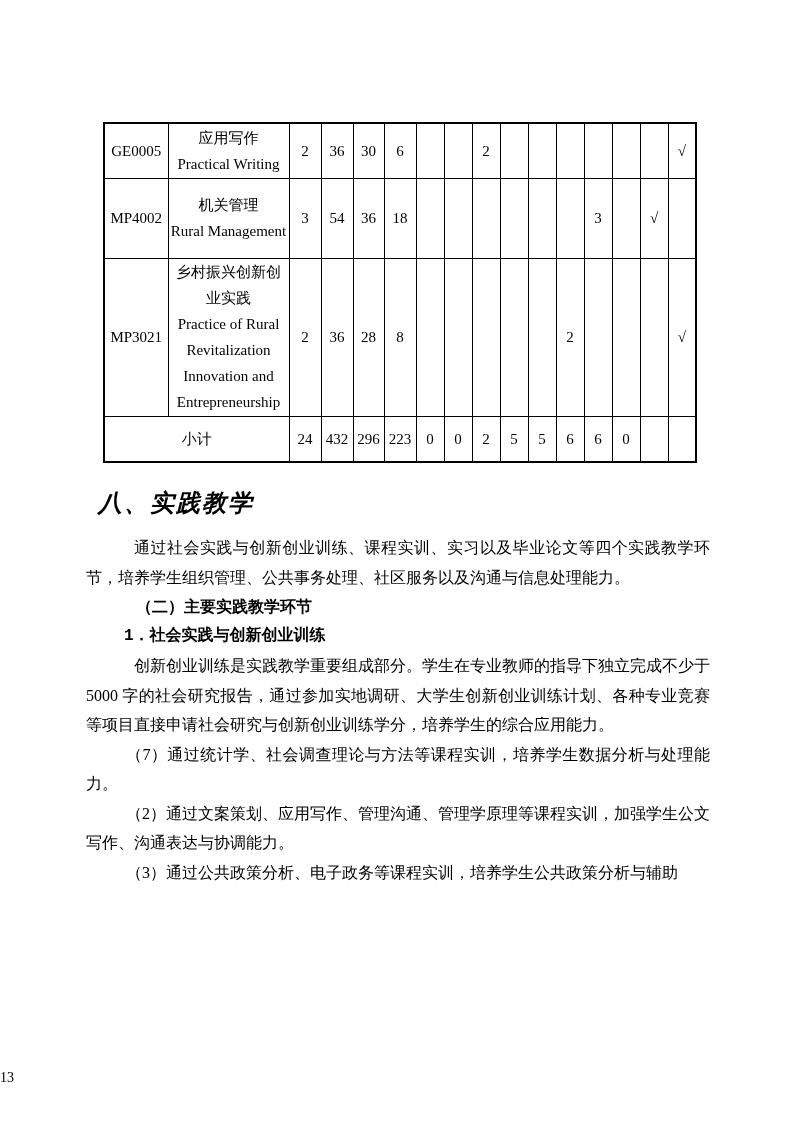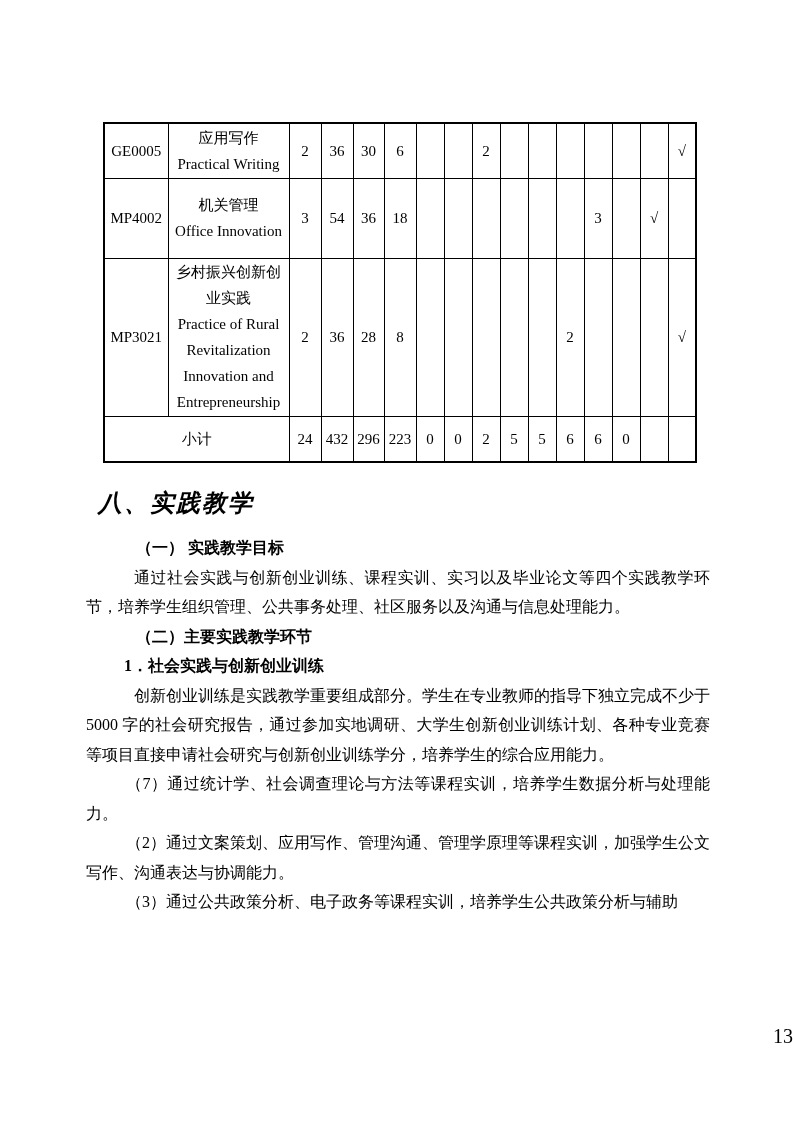--- a/index.html
+++ b/index.html
@@ -56,31 +56,31 @@
     left: 86px;
     top: 533px;
     width: 624px;
     font-size: 16px;
     line-height: 29.5px;
     text-align: justify;
     text-justify: inter-ideograph;
   }
   .text-block p { margin: 0; }
   .sub-heading   { font-weight: bold; text-indent: 50px; }
-  .num-heading   { font-weight: bold; text-indent: 38px; }
+  .num-heading   { font-weight: bold; text-indent: 38px; font-family: Liberation Mono, monospace; }
   .para          { text-indent: 48px; }
   .para-num      { text-indent: 40px; }
 
   .page-number {
     position: absolute;
     left: 0;
-    top: 1025px;
+    top: 1070px;
     width: 100%;
-    text-align: right;
-    font-size: 20px;
+    text-align: left;
+    font-size: 14px;
   }
 </style>
 </head>
 <body>
 
 <div class="page">
 
   <table class="course-table">
     <colgroup>
       <col style="width:64px">
@@ -119,21 +119,21 @@
         <td></td>
         <td></td>
         <td></td>
         <td></td>
         <td>√</td>
       </tr>
       <tr class="row-h2">
         <td>MP4002</td>
         <td>
           <span class="nm">机关管理</span>
-          <span class="nm">Office Innovation</span>
+          <span class="nm">Rural Management</span>
         </td>
         <td>3</td>
         <td>54</td>
         <td>36</td>
         <td>18</td>
         <td></td>
         <td></td>
         <td></td>
         <td></td>
         <td></td>
@@ -180,21 +180,20 @@
         <td>0</td>
         <td></td>
         <td></td>
       </tr>
     </tbody>
   </table>
 
   <div class="section-heading">八、实践教学</div>
 
   <div class="text-block">
-    <p class="sub-heading">（一） 实践教学目标</p>
     <p class="para">通过社会实践与创新创业训练、课程实训、实习以及毕业论文等四个实践教学环节，培养学生组织管理、公共事务处理、社区服务以及沟通与信息处理能力。</p>
     <p class="sub-heading">（二）主要实践教学环节</p>
     <p class="num-heading">1．社会实践与创新创业训练</p>
     <p class="para">创新创业训练是实践教学重要组成部分。学生在专业教师的指导下独立完成不少于 5000 字的社会研究报告，通过参加实地调研、大学生创新创业训练计划、各种专业竞赛等项目直接申请社会研究与创新创业训练学分，培养学生的综合应用能力。</p>
     <p class="para-num">（7）通过统计学、社会调查理论与方法等课程实训，培养学生数据分析与处理能力。</p>
     <p class="para-num">（2）通过文案策划、应用写作、管理沟通、管理学原理等课程实训，加强学生公文写作、沟通表达与协调能力。</p>
     <p class="para-num">（3）通过公共政策分析、电子政务等课程实训，培养学生公共政策分析与辅助</p>
   </div>
 
   <div class="page-number">13</div>

